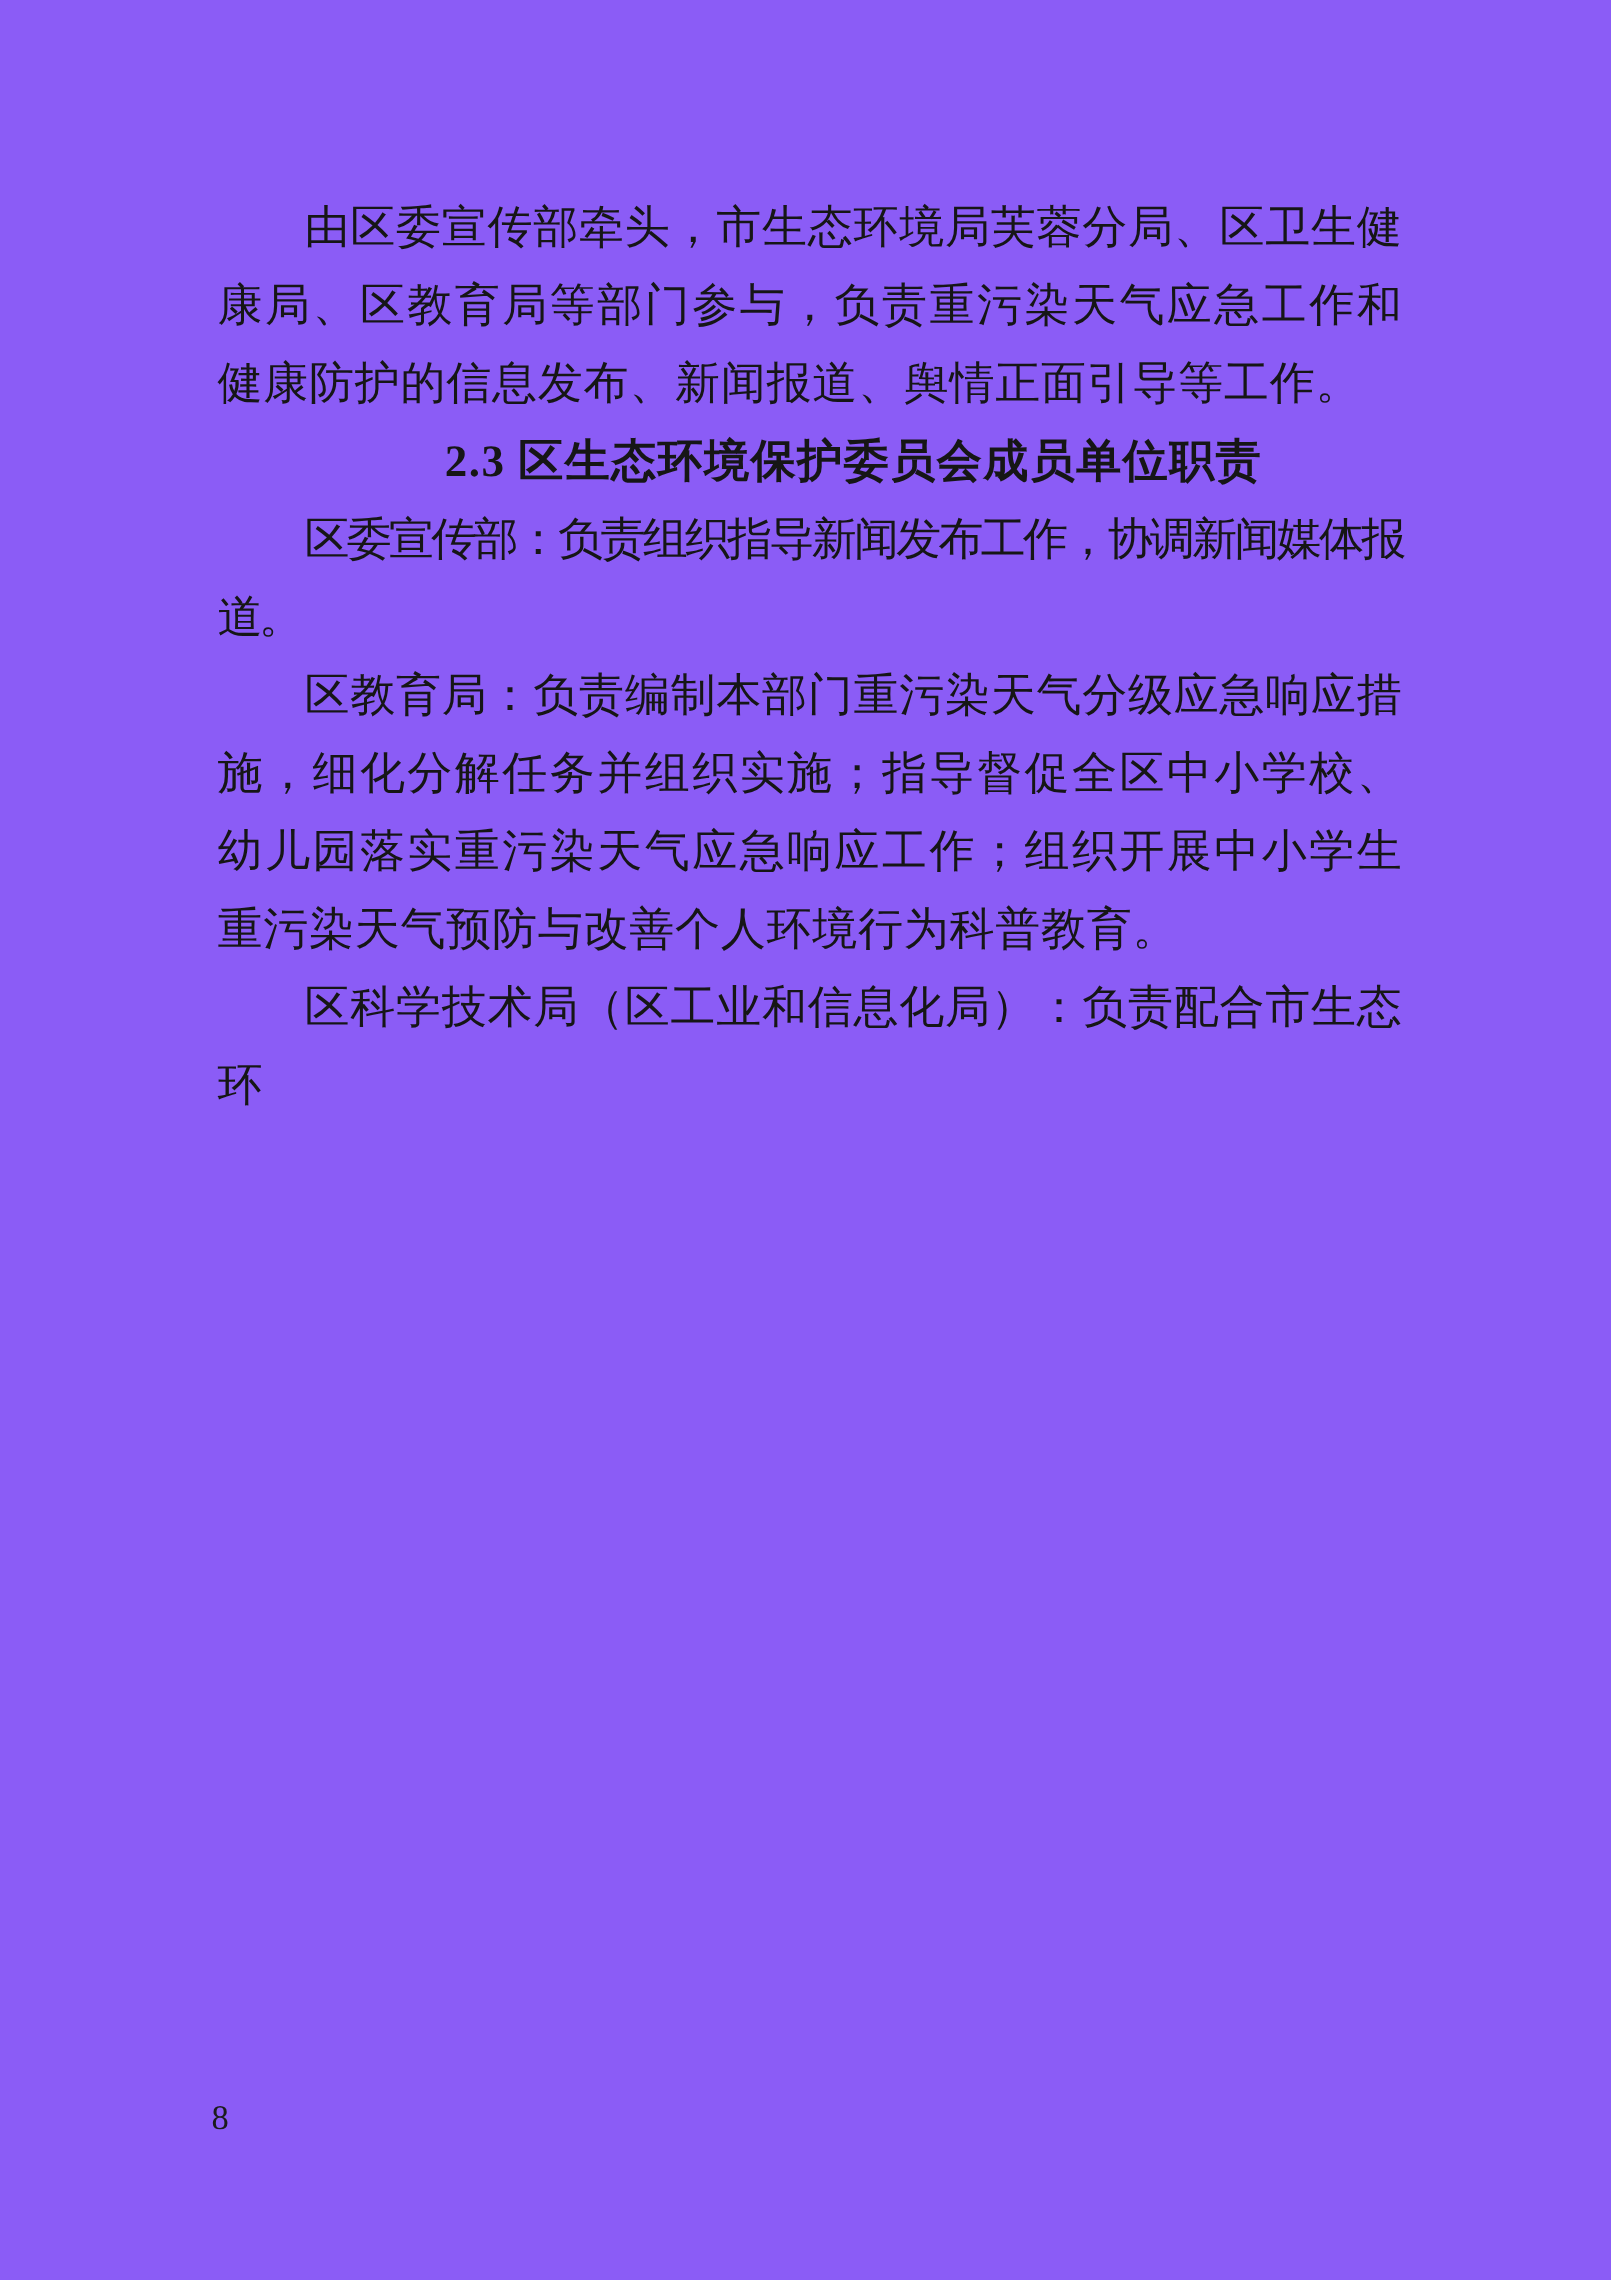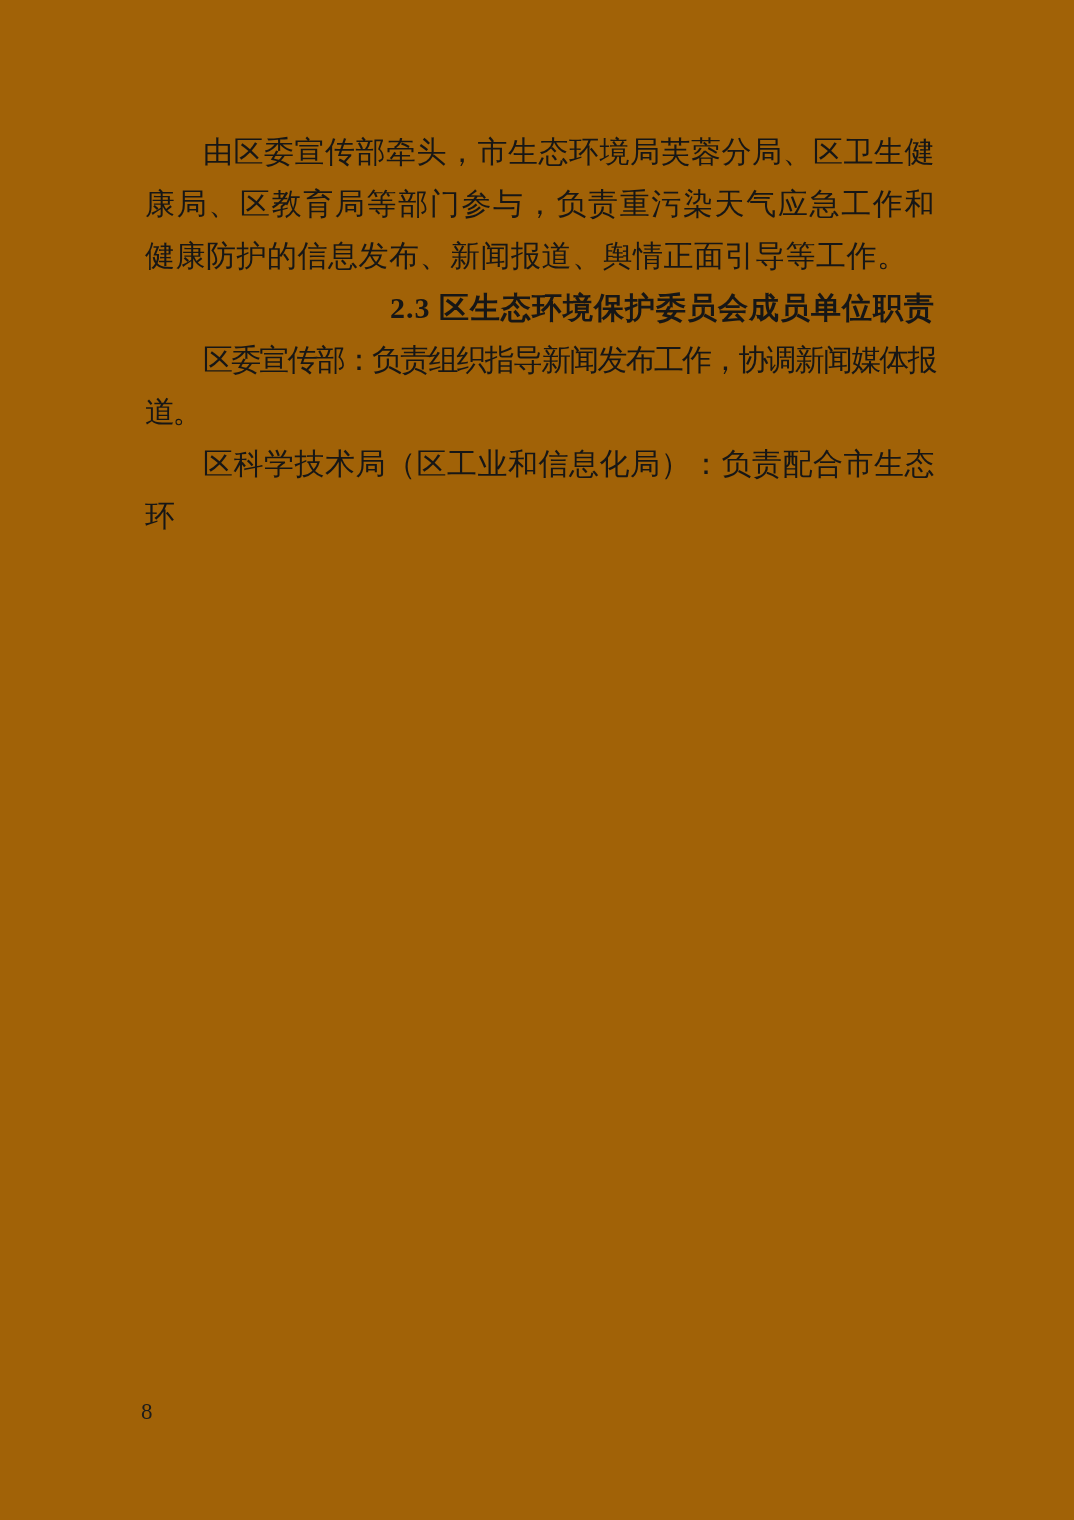--- a/index.html
+++ b/index.html
@@ -4,21 +4,21 @@
 <style>
   html, body {
     margin: 0;
     padding: 0;
     background: #ffffff;
   }
   .page {
     position: relative;
     width: 1074px;
     height: 1520px;
-    background: #a16207;
+    background: #8b5cf6;
     font-family: "Liberation Serif", "DejaVu Serif", serif;
     color: #161616;
     overflow: hidden;
   }
   .doc-body {
     position: absolute;
     left: 145px;
     top: 126px;
     width: 790px;
   }
@@ -27,21 +27,21 @@
     font-size: 30px;
     line-height: 52px;
     text-align: justify;
     text-justify: inter-ideograph;
     text-indent: 58px;
     letter-spacing: 0.5px;
     word-break: break-all;
   }
   .doc-body p.heading {
     font-weight: bold;
-    text-align: right;
+    text-align: center;
     letter-spacing: 1px;
   }
   .doc-body p.tight {
     letter-spacing: -2.5px;
   }
   .page-number {
     position: absolute;
     left: 141px;
     top: 1398px;
     font-size: 23px;
@@ -50,16 +50,17 @@
   }
 </style>
 </head>
 <body>
 
 <div class="page">
   <div class="doc-body">
       <p class="body-para">由区委宣传部牵头，市生态环境局芙蓉分局、区卫生健康局、区教育局等部门参与，负责重污染天气应急工作和健康防护的信息发布、新闻报道、舆情正面引导等工作。</p>
       <p class="heading">2.3 区生态环境保护委员会成员单位职责</p>
       <p class="body-para tight">区委宣传部：负责组织指导新闻发布工作，协调新闻媒体报道。</p>
+      <p class="body-para">区教育局：负责编制本部门重污染天气分级应急响应措施，细化分解任务并组织实施；指导督促全区中小学校、幼儿园落实重污染天气应急响应工作；组织开展中小学生重污染天气预防与改善个人环境行为科普教育。</p>
       <p class="body-para">区科学技术局（区工业和信息化局）：负责配合市生态环</p>
     </div>
   <div class="page-number">8</div>
 </div>
 
 </body></html>

